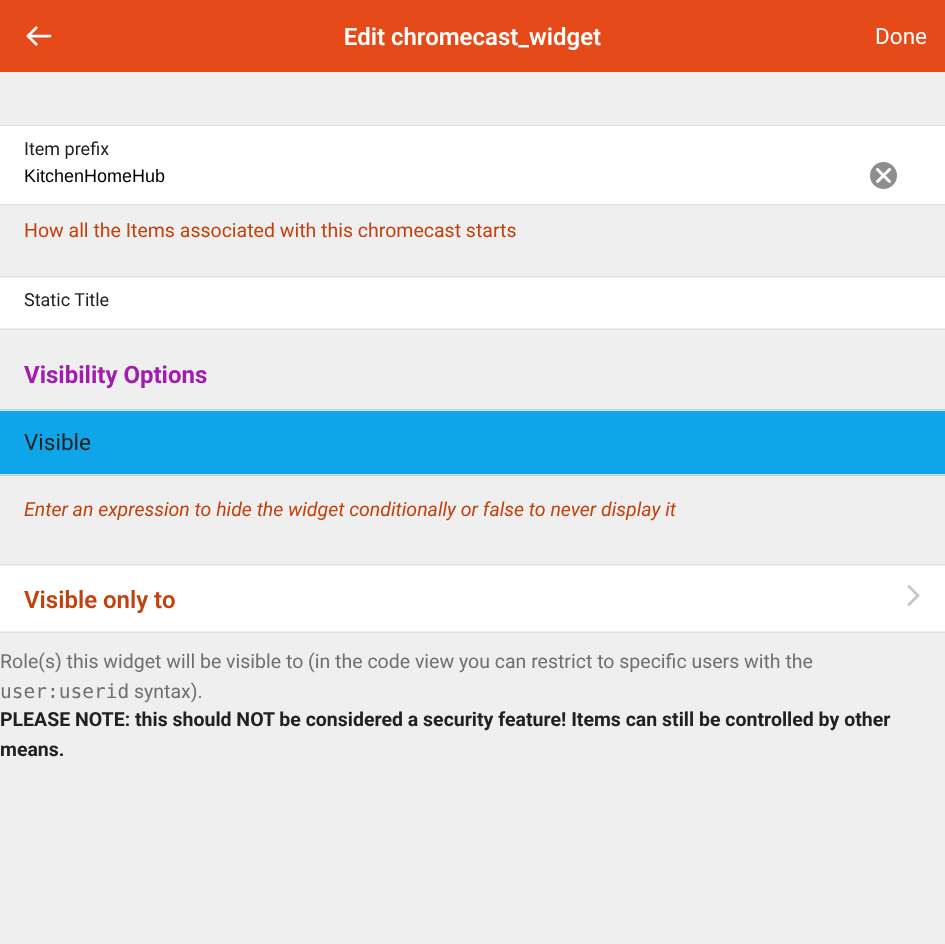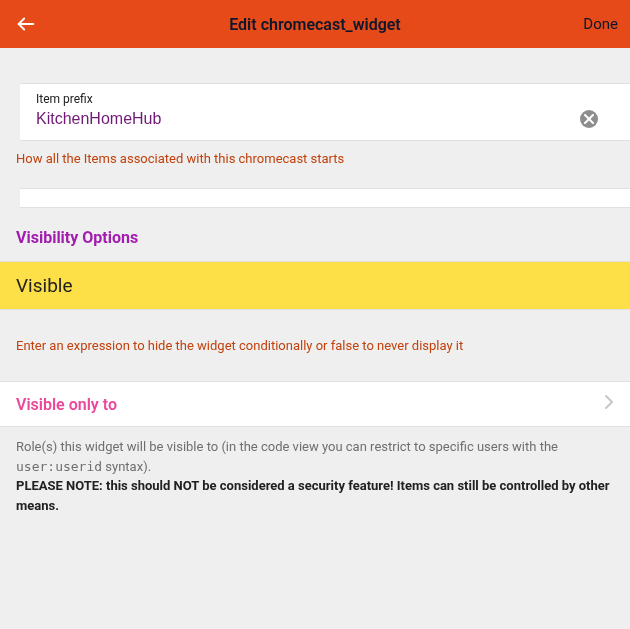--- a/index.html
+++ b/index.html
@@ -6,21 +6,21 @@
   body {
     font-family: -apple-system, BlinkMacSystemFont, "Segoe UI", Roboto, Helvetica, Arial, sans-serif;
     background: #efefef;
     width: 630px;
     height: 629px;
     overflow: hidden;
     color: #212121;
   }
   .navbar {
     background: #e64a19;
-    color: #0f172a;
+    color: #ffffff;
     height: 48px;
     display: flex;
     align-items: center;
     justify-content: space-between;
     padding: 0 12px;
   }
   .nav-left, .nav-right {
     display: flex;
     align-items: center;
     min-width: 60px;
@@ -34,33 +34,32 @@
     flex: 1;
   }
   .nav-done { font-size: 15px; cursor:pointer;}
   .content { }
   .section-gap { height: 35px; }
   .field-block {
     background: #fff;
     border-top: 1px solid #e0e0e0;
     border-bottom: 1px solid #e0e0e0;
     padding: 8px 32px 10px 16px;
-    margin-left: 20px;
   }
   .field-label {
     font-size: 12px;
     color: #212121;
     margin-bottom: 2px;
   }
   .field-row { display:flex; align-items:center; }
   .field-input {
     border: none;
     outline: none;
-    font-size: 16px;
-    color: #701a75;
+    font-size: 12px;
+    color: #000000;
     width: 100%;
     background: transparent;
     padding: 2px 0;
   }
   .clear-btn {
     width: 18px; height: 18px;
     border-radius: 50%;
     background: #8e8e8e;
     display:flex; align-items:center; justify-content:center;
     cursor:pointer;
@@ -73,43 +72,43 @@
     color: #c2410c;
     padding: 10px 16px 22px 16px;
   }
   .section-title {
     font-size: 16px;
     font-weight: 700;
     color: #a21caf;
     padding: 20px 16px 14px 16px;
   }
   .list-item {
-    background: #fde047;
+    background: #0ea5e9;
     border-top: 1px solid #e0e0e0;
     border-bottom: 1px solid #e0e0e0;
     padding: 12px 16px;
-    font-size: 19px;
+    font-size: 15px;
     color: #212121;
   }
   .link-item {
     background: #fff;
     border-top: 1px solid #e0e0e0;
     border-bottom: 1px solid #e0e0e0;
     padding: 12px 16px;
     display: flex;
     align-items: center;
     justify-content: space-between;
     cursor: pointer;
   }
-  .link-item-title { font-size: 16px; font-weight:600; color:#ec4899; }
+  .link-item-title { font-size: 16px; font-weight:600; color:#c2410c; }
   .chevron { color: #c7c7cc; }
   .footer-text {
     font-size: 13px;
     color: #6f6f6f;
-    padding: 10px 16px;
+    padding: 10px 0;
     line-height: 1.5;
   }
   .footer-text .code {
     font-family: ui-monospace, SFMono-Regular, Menlo, Consolas, monospace;
     font-size: 13px;
   }
   .footer-text .bold-note {
     font-weight: 700;
     color: #212121;
     display: inline;
@@ -144,28 +143,29 @@
         <svg width="10" height="10" viewBox="0 0 10 10">
             <line x1="1" y1="1" x2="9" y2="9" stroke="#fff" stroke-width="2" stroke-linecap="round"></line>
             <line x1="9" y1="1" x2="1" y2="9" stroke="#fff" stroke-width="2" stroke-linecap="round"></line>
           </svg>
       </div>
     </div>
   </div>
   <div class="helper">How all the Items associated with this chromecast starts</div>
 
   <div class="field-block">
+    <div class="field-label">Static Title</div>
   </div>
 
   <div class="section-title">Visibility Options</div>
 
   <div class="list-item">
     <span>Visible</span>
   </div>
-  <div class="helper" style="padding-top:28px; padding-bottom:28px;">Enter an expression to hide the widget conditionally or false to never display it</div>
+  <div class="helper" style="padding-top:16px; padding-bottom:28px;font-style:italic;">Enter an expression to hide the widget conditionally or false to never display it</div>
 
   <div class="link-item">
     <span class="link-item-title">Visible only to</span>
     <span class="chevron">
       <svg width="10" height="16" viewBox="0 0 10 16" fill="none" stroke="#c7c7cc" stroke-width="2" stroke-linecap="round" stroke-linejoin="round">
           <polyline points="2 2 8 8 2 14"></polyline>
         </svg>
     </span>
   </div>
 

